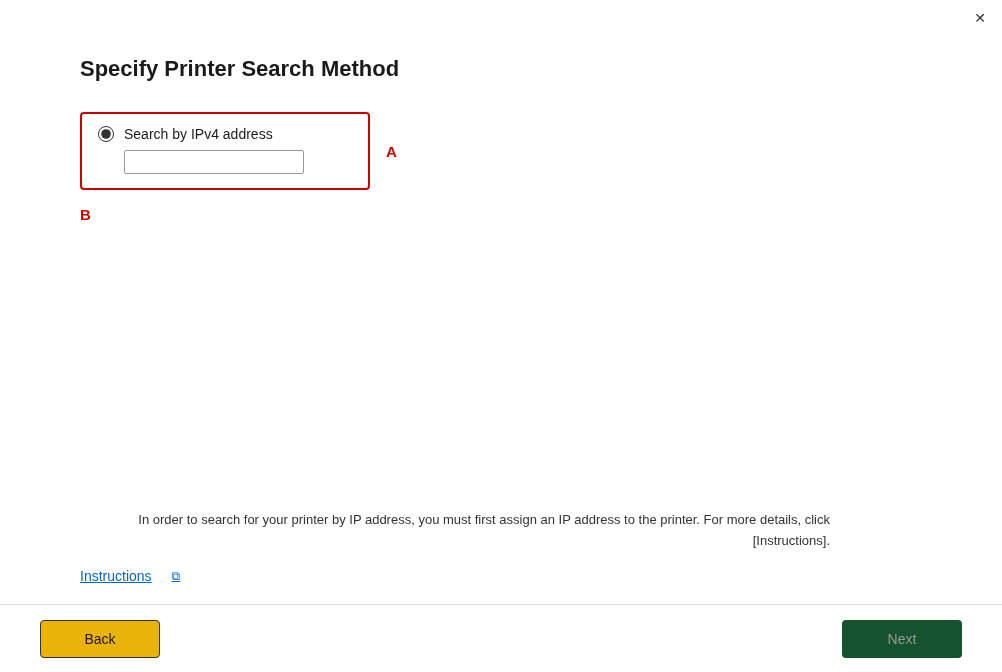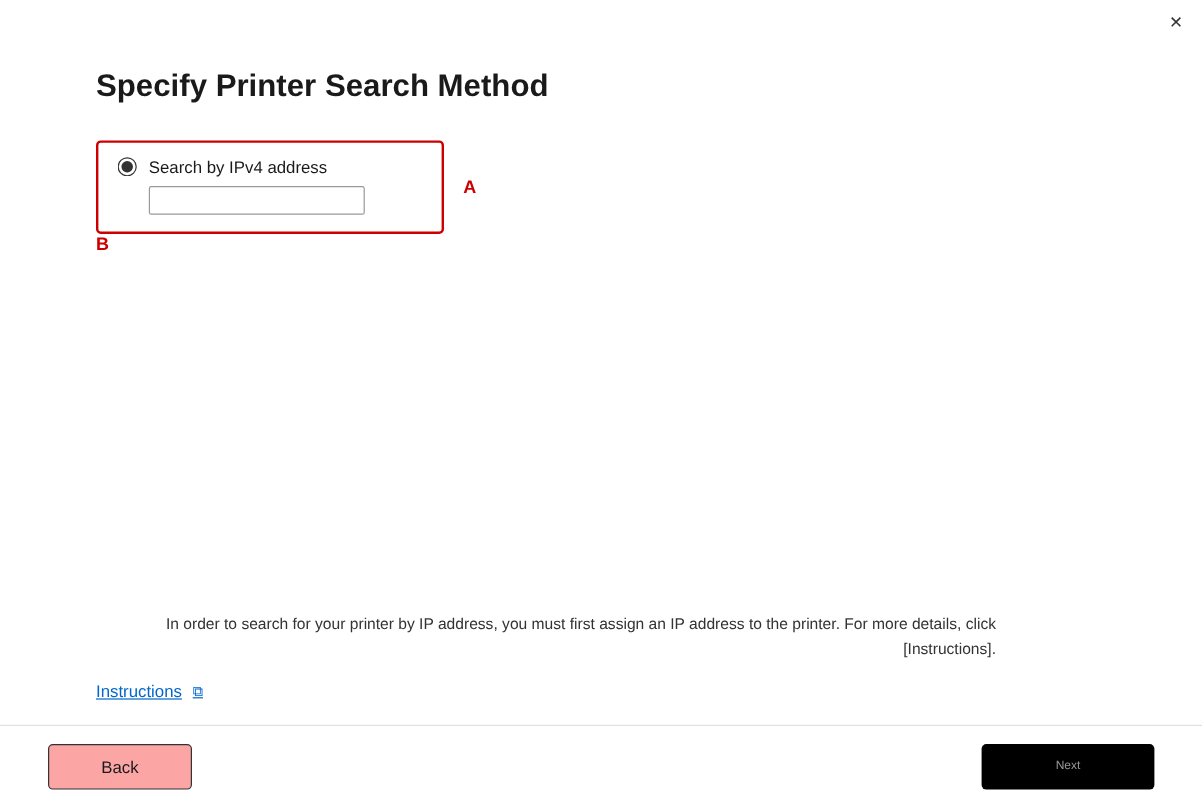--- a/index.html
+++ b/index.html
@@ -49,30 +49,30 @@
 
     .content {
       flex: 1;
       padding: 20px 80px 20px 80px;
       overflow: hidden;
       display: flex;
       flex-direction: column;
     }
 
     .page-title {
-      font-size: 26px;
+      font-size: 22px;
       font-weight: 600;
       color: #1a1a1a;
       margin-bottom: 30px;
     }
 
     .options-area {
       display: flex;
       flex-direction: column;
-      gap: 0;
+      gap: 16px;
       margin-bottom: 30px;
     }
 
     .option-row {
       display: flex;
       align-items: center;
       gap: 16px;
     }
 
     .option-box {
@@ -127,21 +127,21 @@
       color: #333;
       line-height: 1.6;
       max-width: 750px;
       margin-bottom: 16px;
       text-align: right;
     }
 
     .instructions-link {
       display: flex;
       align-items: center;
-      gap: 9px;
+      gap: 20px;
       color: #0066cc;
       text-decoration: underline;
       cursor: pointer;
       font-size: 14px;
       background: none;
       border: none;
     }
 
     .ext-icon {
       font-size: 12px;
@@ -155,36 +155,36 @@
       display: flex;
       align-items: center;
       justify-content: space-between;
       padding: 0 40px;
       flex-shrink: 0;
     }
 
     .back-btn {
       width: 120px;
       height: 38px;
-      background: #fca5a5;
+      background: #eab308;
       border: 1.5px solid #333;
       border-radius: 4px;
       font-size: 14px;
       font-weight: 500;
       color: #1a1a1a;
       cursor: pointer;
     }
 
     .next-btn {
-      width: 144px;
+      width: 120px;
       height: 38px;
-      background: #000000;
+      background: #14532d;
       border: none;
       border-radius: 4px;
-      font-size: 10px;
+      font-size: 14px;
       font-weight: 500;
       color: #999;
       cursor: not-allowed;
     }
 
     .spacer {
       flex: 1;
     }
   </style>
 </head>

